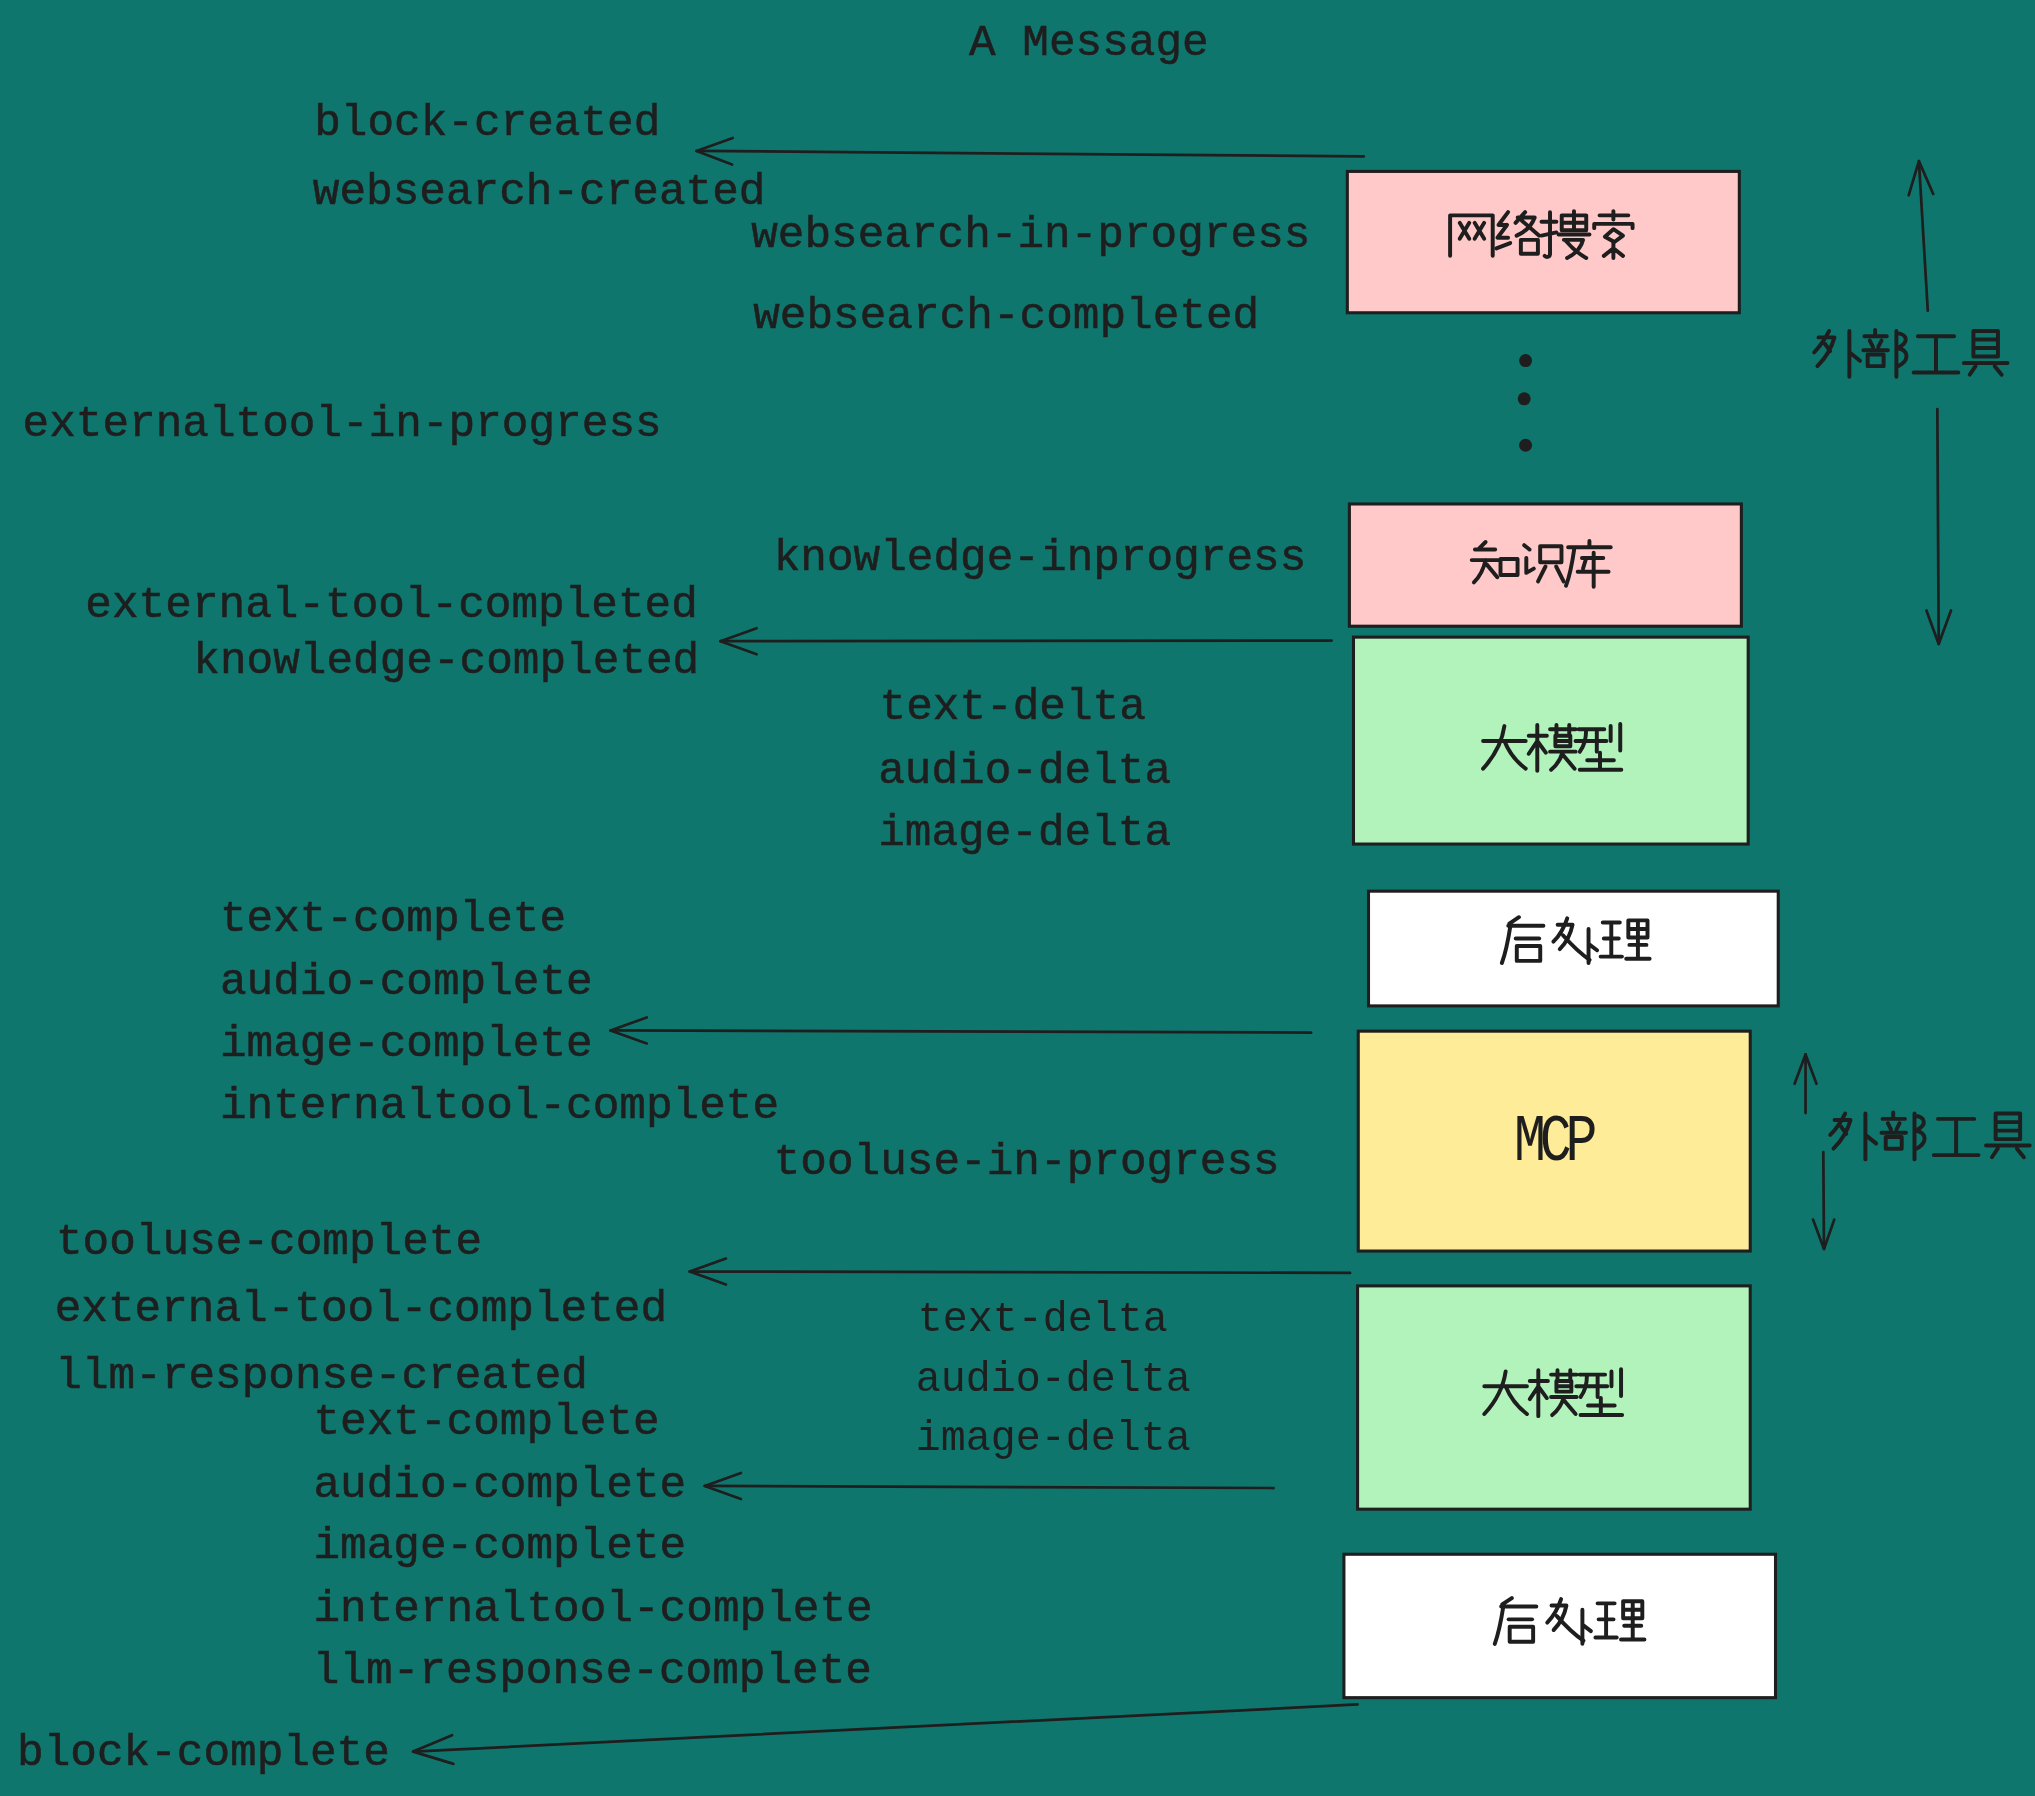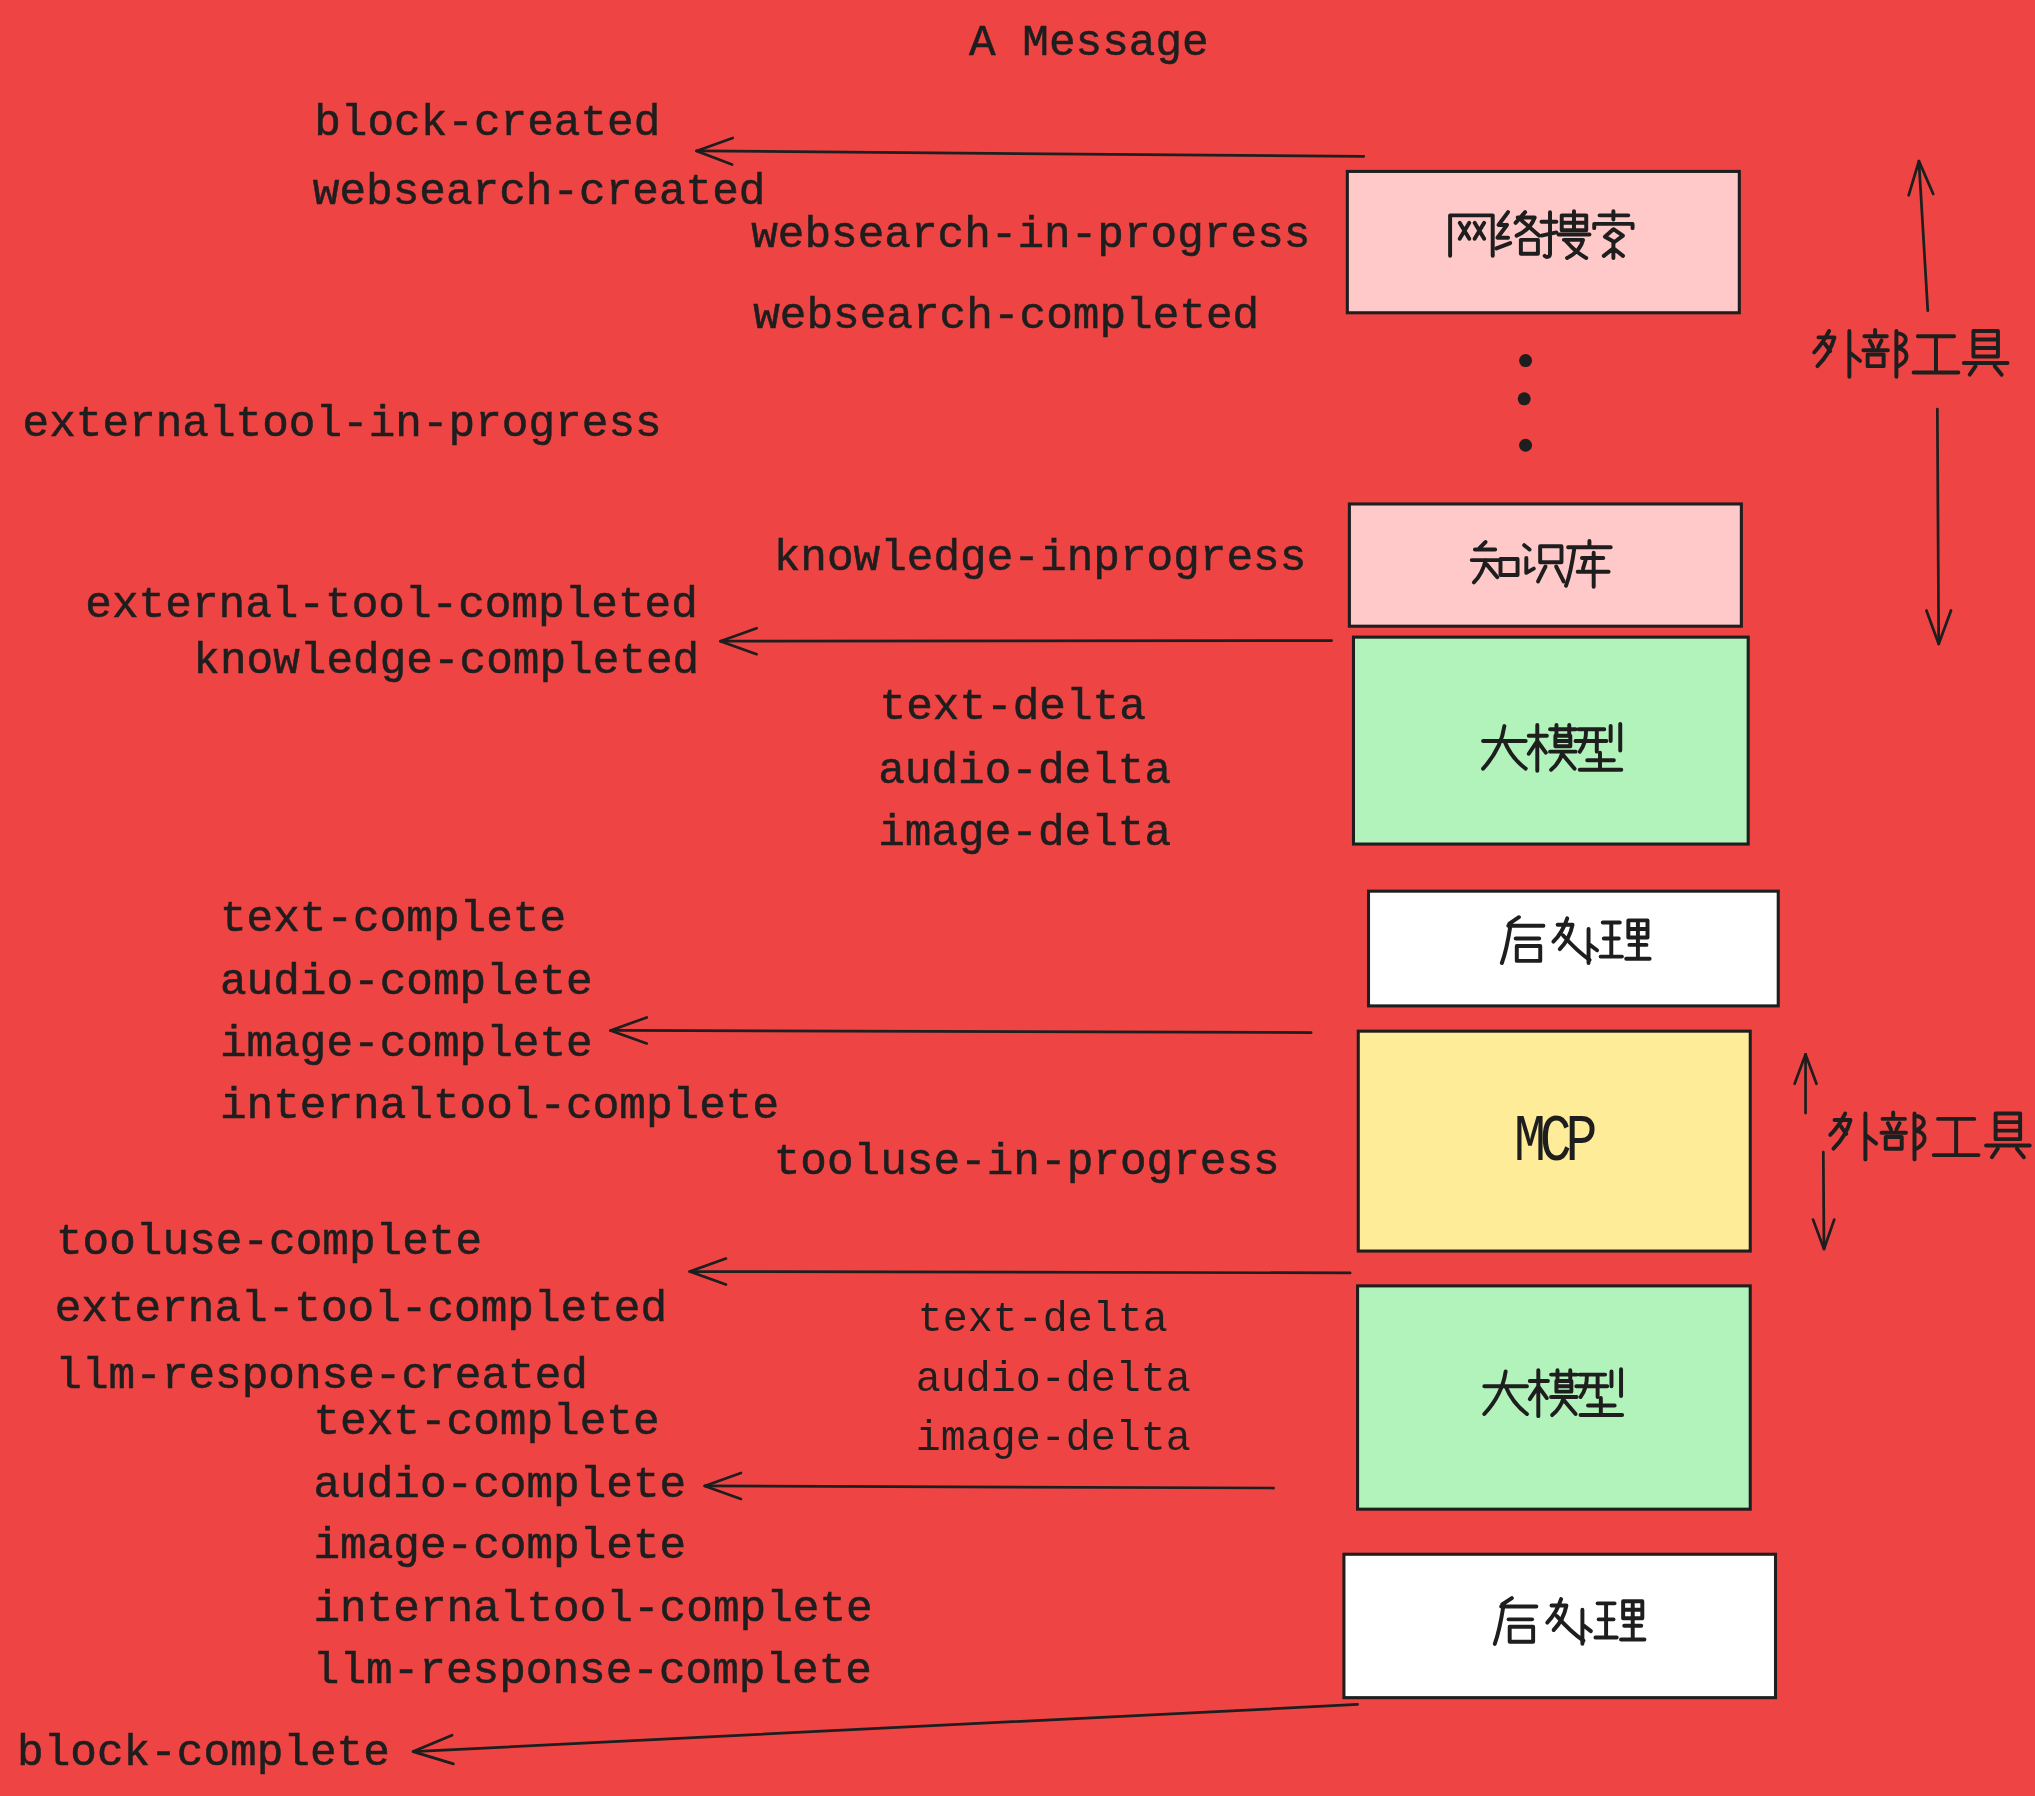--- a/index.html
+++ b/index.html
@@ -1,15 +1,15 @@
 <!DOCTYPE html>
 <html style="font-size:11px"><head><meta charset="utf-8">
 <style>
 html,body{margin:0;padding:0;background:#ffffff;}
-#c{position:relative;width:2035px;height:1796px;background:#ef4444;overflow:hidden;}
+#c{position:relative;width:2035px;height:1796px;background:#0f766e;overflow:hidden;}
 </style></head>
 <body>
 <div id="c">
 <svg width="2035" height="1796" viewBox="0 0 2980 2630">
 <defs>
 <g id="wang3">
           <path d="M10,12 V88 M10,12 H90 M90,12 V88" fill="none" stroke="#1e1e1e" stroke-width="7.4" stroke-linecap="round" stroke-linejoin="round"></path>
 <path d="M28,26 L46,56 M46,26 L28,56 M56,26 L74,56 M74,26 L56,56" fill="none" stroke="#1e1e1e" stroke-width="7.4" stroke-linecap="round" stroke-linejoin="round"></path>
         </g>
 <g id="luo4">

